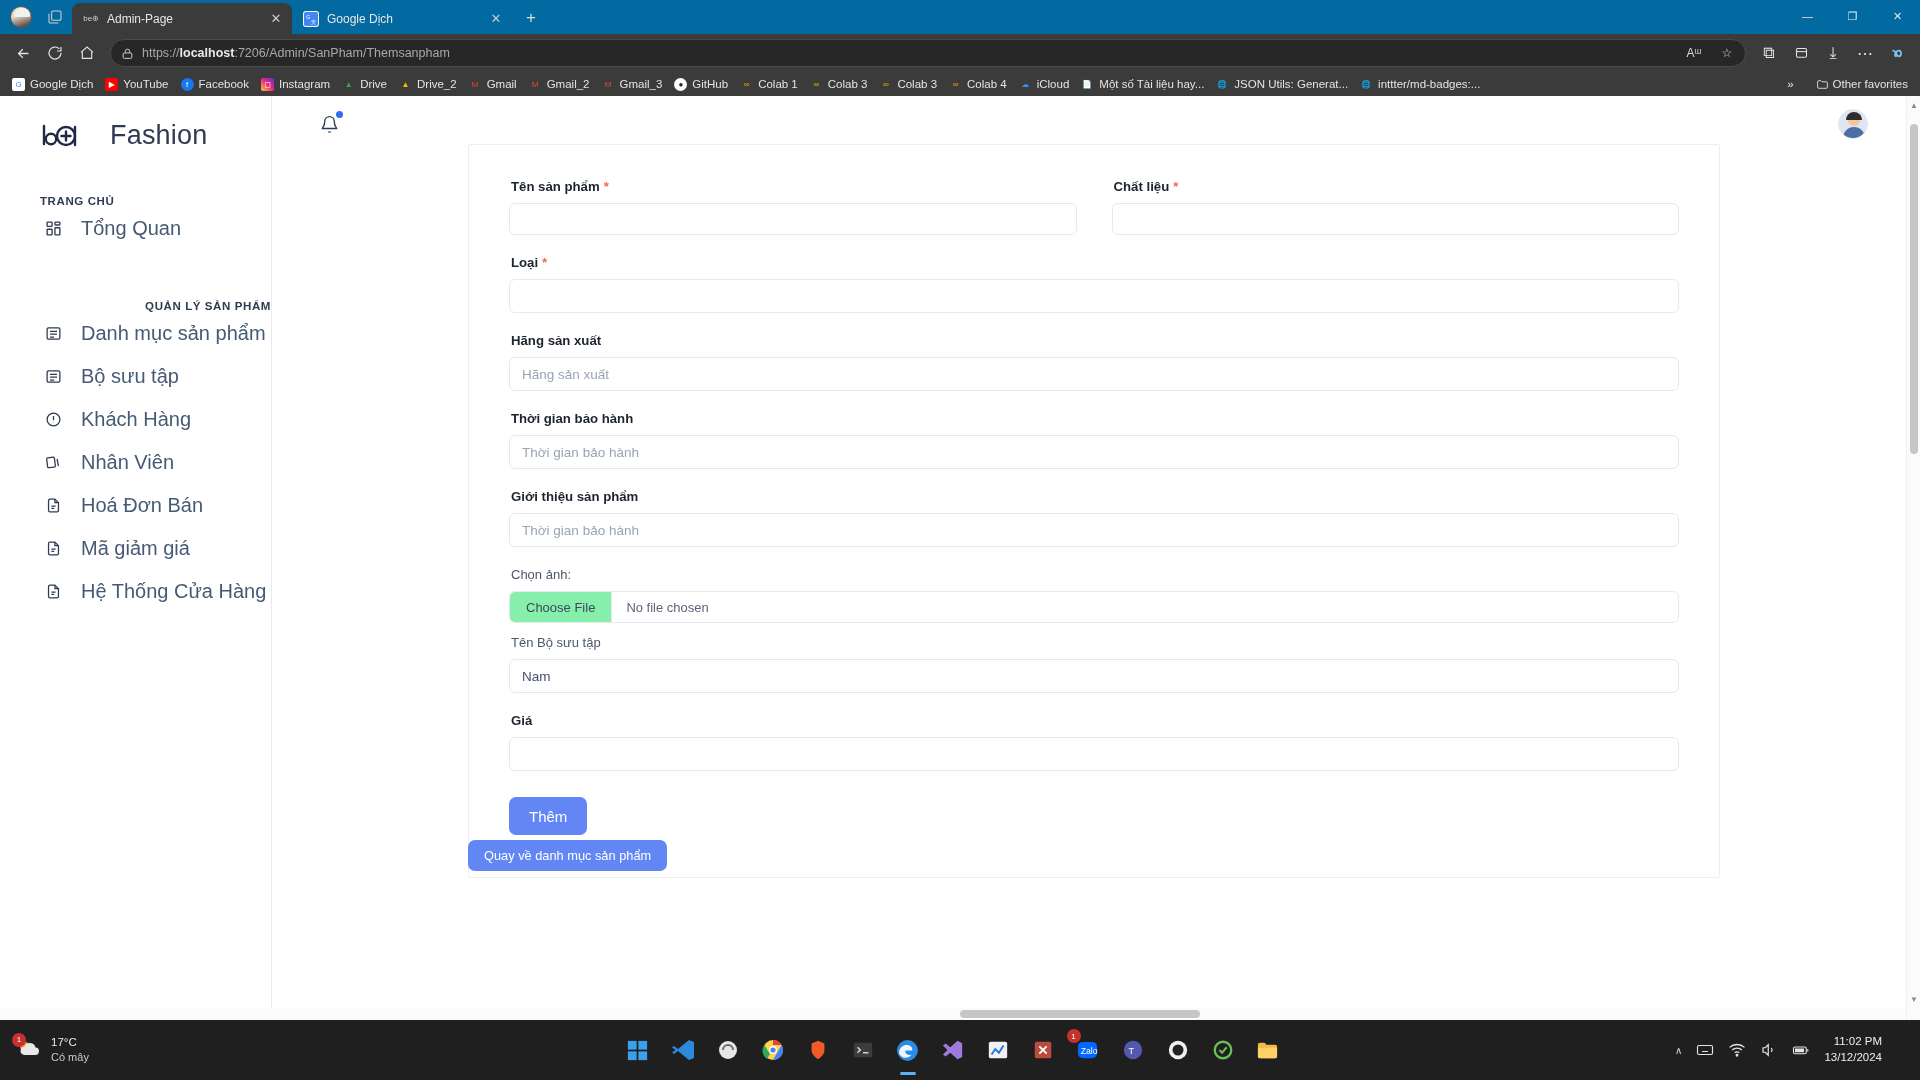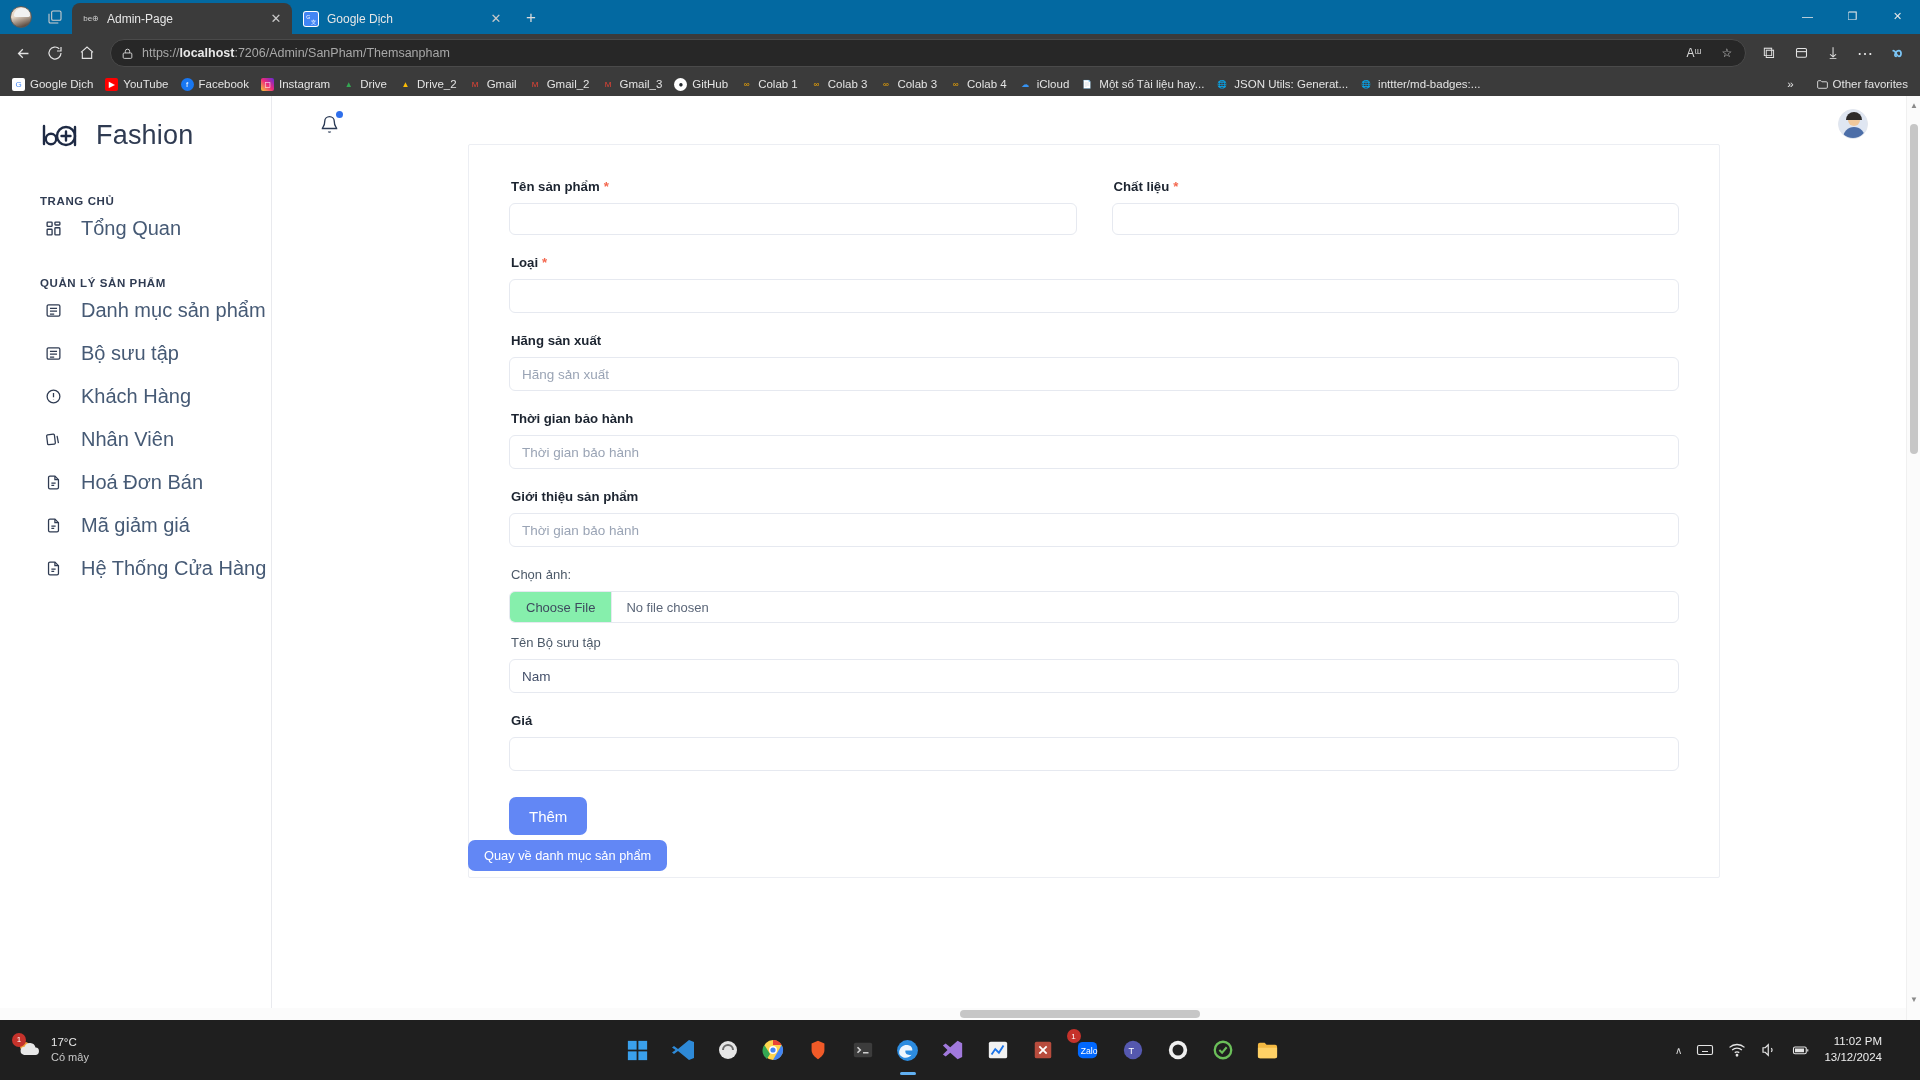--- a/index.html
+++ b/index.html
@@ -49,25 +49,25 @@
   .bm .bmico { width: 13px; height: 13px; border-radius: 2px; flex: none; display:flex;align-items:center;justify-content:center;font-size:8px;color:#fff;overflow:hidden;}
   .bm-overflow { margin-left: auto; display:flex; align-items:center; gap: 10px;}
   .bm-chev { padding: 2px 6px; color:#e4e4e4; }
   .other-fav { display:flex; align-items:center; gap:4px; padding: 2px 6px; }
 
   .viewport { flex: 1; background: #ffffff; position: relative; overflow: hidden; }
 
   
   .app { position: absolute; inset: 0; display: flex; background: #fff; }
   .sidebar { width: 272px; flex: none; border-right: 1px solid #e9eaee; background: #fff; padding: 0 0 0 0; }
-  .logo { display: flex; align-items: center; gap: 10px; padding: 24px 0 0 40px; }
+  .logo { display: flex; align-items: center; gap: 24px; padding: 24px 0 0 40px; }
   .logo-mark { width: 46px; height: 26px; position: relative; }
   .logo-text { font-size: 27px; color: #2f3b52; font-weight: 400; letter-spacing: .2px; }
   .side-section { font-size: 11.5px; font-weight: 700; letter-spacing: .6px; color: #2f3b52; padding: 0 0 0 40px; margin-top: 44px; }
-  .side-section.second { margin-top: 27px; }
+  .side-section.second { margin-top: 50px; text-align: right; }
   .side-item { display: flex; align-items: center; gap: 18px; padding: 10px 0 10px 44px; color: #465a75; font-size: 20px; }
   .side-ico { width: 19px; height: 19px; flex: none; color: #2f3b52; display:flex;align-items:center;justify-content:center;}
 
   .content { flex: 1; position: relative; overflow: hidden; }
   .topbar { height: 56px; display: flex; align-items: center; padding: 0 28px 0 28px; }
   .bell-wrap { position: relative; width: 30px; height: 30px; display:flex;align-items:center;justify-content:center; margin-left: 14px;}
   .bell-dot { position: absolute; right: 1px; top: 2px; width: 7px; height: 7px; border-radius: 50%; background: #2f6feb; }
   .topbar-spacer { flex: 1; }
   .user-avatar { width: 30px; height: 30px; border-radius: 50%; background: #dfe6f2; margin-right: 24px; overflow:hidden; position:relative; border:1px solid #e2e6ee;}
   .user-avatar .ua-head{position:absolute;left:9px;top:4px;width:12px;height:12px;border-radius:50%;background:#f0c89b;}

